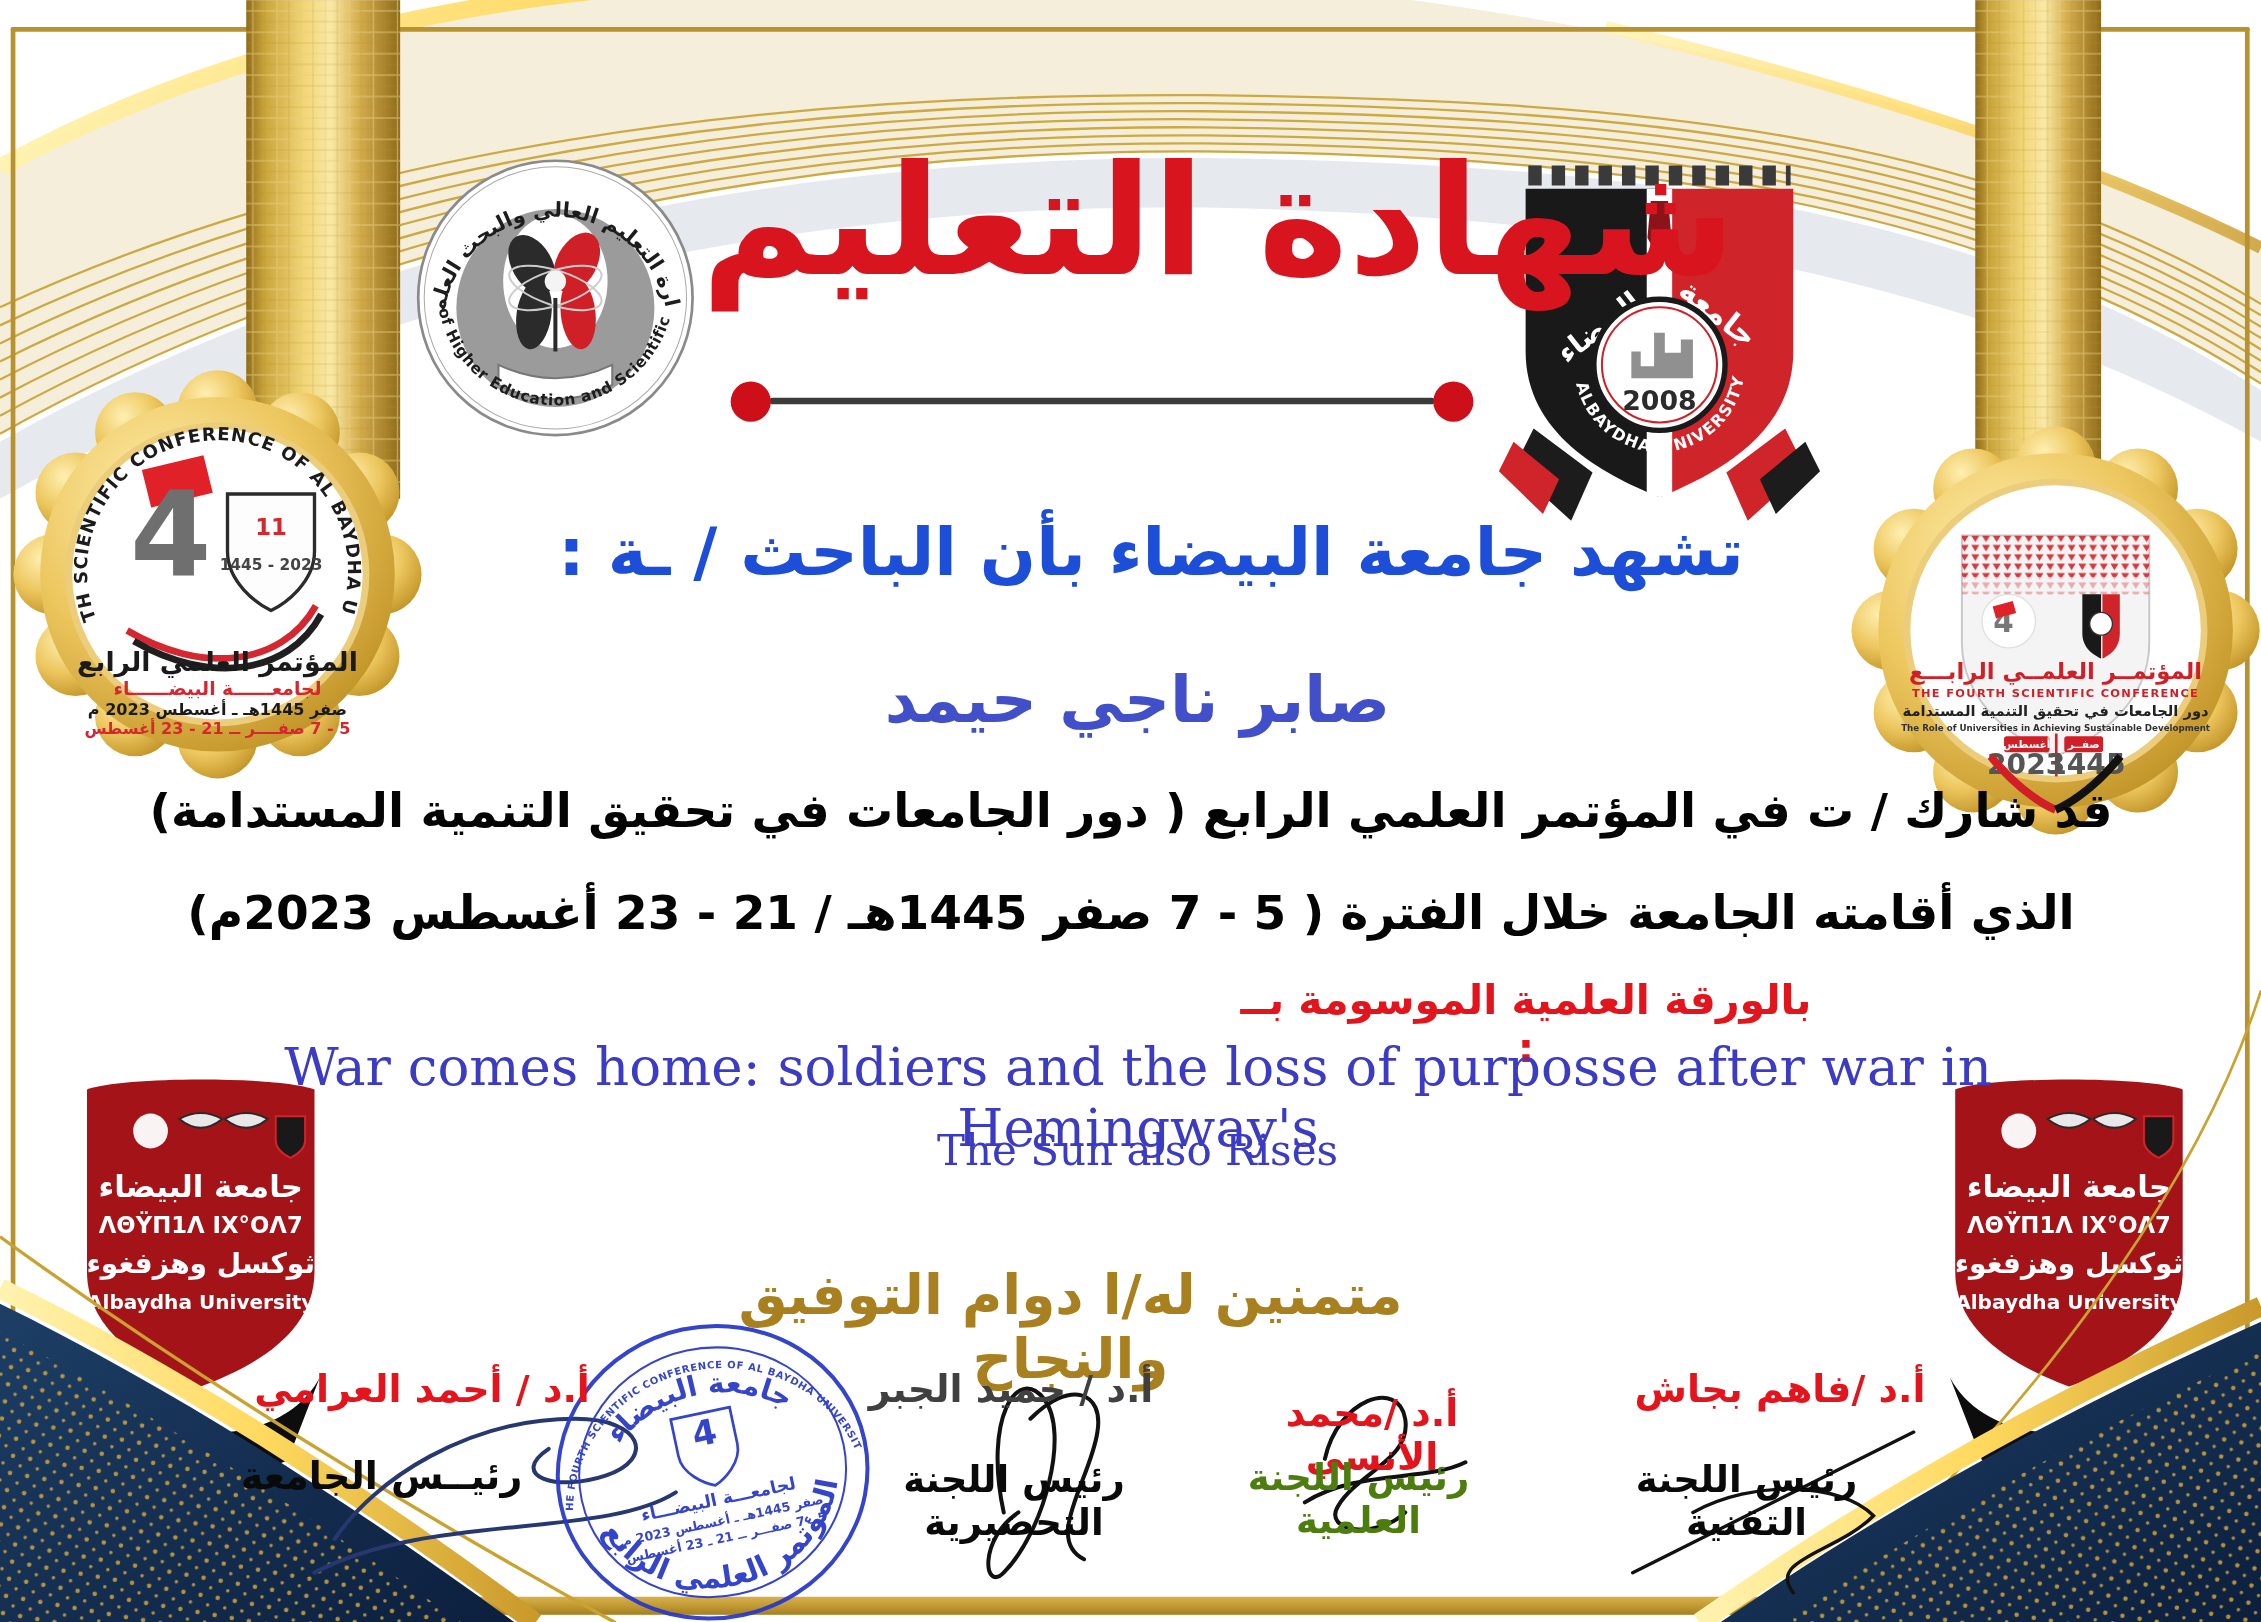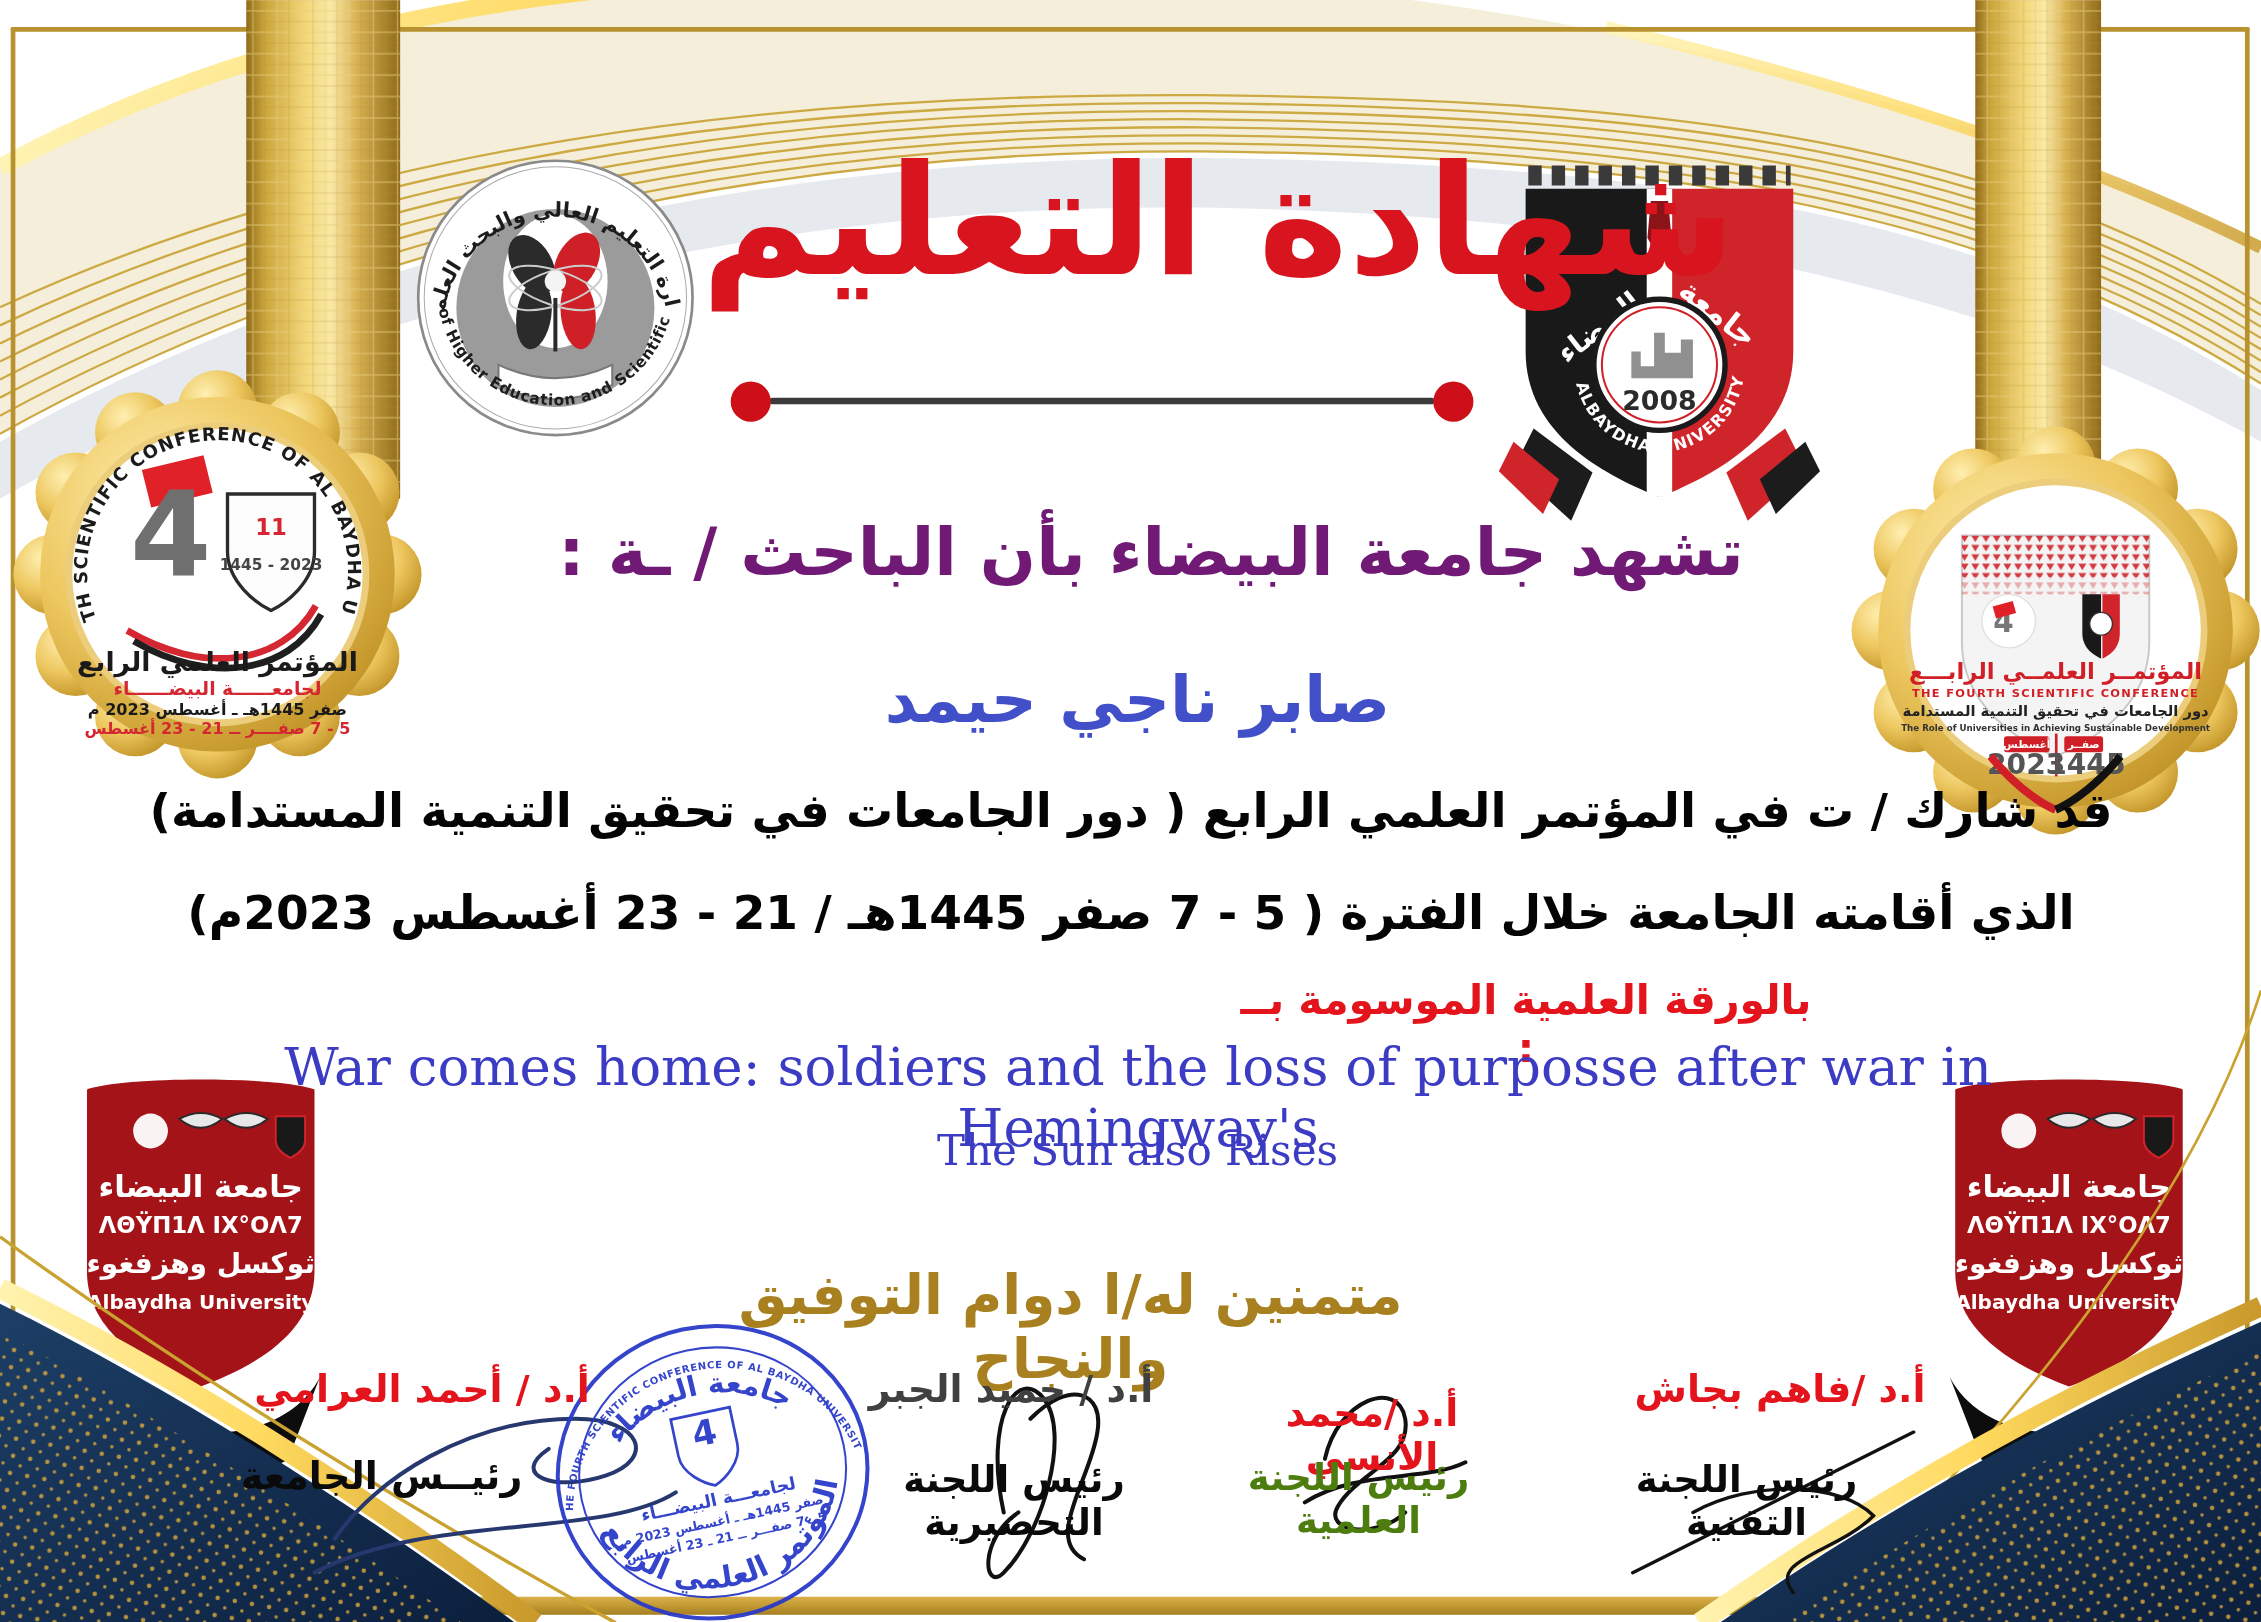--- a/index.html
+++ b/index.html
@@ -295,21 +295,21 @@
     <text x="1065" y="2280" font-size="19" font-weight="bold" fill="#2839c8" text-anchor="middle" direction="rtl">صفر 1445هـ ـ أغسطس 2023 م</text>
     <text x="1065" y="2306" font-size="19" font-weight="bold" fill="#2839c8" text-anchor="middle" direction="rtl">5 ـ 7 صفـــر ــ 21 ـ 23 أغسطس</text>
     <text font-size="44" font-weight="bold" fill="#2839c8">
       <textPath href="#stBot" startOffset="50%" text-anchor="middle">المؤتمر العلمي الرابع</textPath>
     </text>
   </g>
 </svg>
 
 <div class="abs ar ctr" style="left:683px;top:130px;width:1071px;font-size:153px;color:#d8141e;line-height:1.2;">شهادة التعليم</div>
 
-<div class="abs ar ctr" style="left:522px;top:514px;width:1258px;font-size:66px;color:#701a75;">تشهد جامعة البيضاء بأن الباحث / ـة  :</div>
+<div class="abs ar ctr" style="left:522px;top:514px;width:1258px;font-size:66px;color:#1d4ed8;">تشهد جامعة البيضاء بأن الباحث / ـة  :</div>
 
 <div class="abs ar ctr" style="left:736px;top:663px;width:803px;font-size:64px;color:#4150c8;">صابر ناجي حيمد</div>
 
 <div class="abs ar ctr" style="left:107px;top:783px;width:2048px;font-size:47px;color:#040404;white-space:nowrap;">قد شارك / ت  في المؤتمر العلمي الرابع ( دور الجامعات في تحقيق التنمية المستدامة)</div>
 
 <div class="abs ar ctr" style="left:107px;top:885px;width:2048px;font-size:47px;color:#040404;white-space:nowrap;">الذي أقامته الجامعة خلال الفترة ( 5 - 7  صفر 1445هـ / 21 -  23 أغسطس 2023م)</div>
 
 <div class="abs ar ctr" style="left:1238px;top:976px;width:576px;font-size:41px;color:#e3141c;">بالورقة العلمية  الموسومة بــ :</div>
 
 <div class="abs serif ctr" style="left:201px;top:1036px;width:1874px;font-size:53px;color:#3b3bc4;">War comes home: soldiers and the loss of purposse after war in Hemingway's</div>

